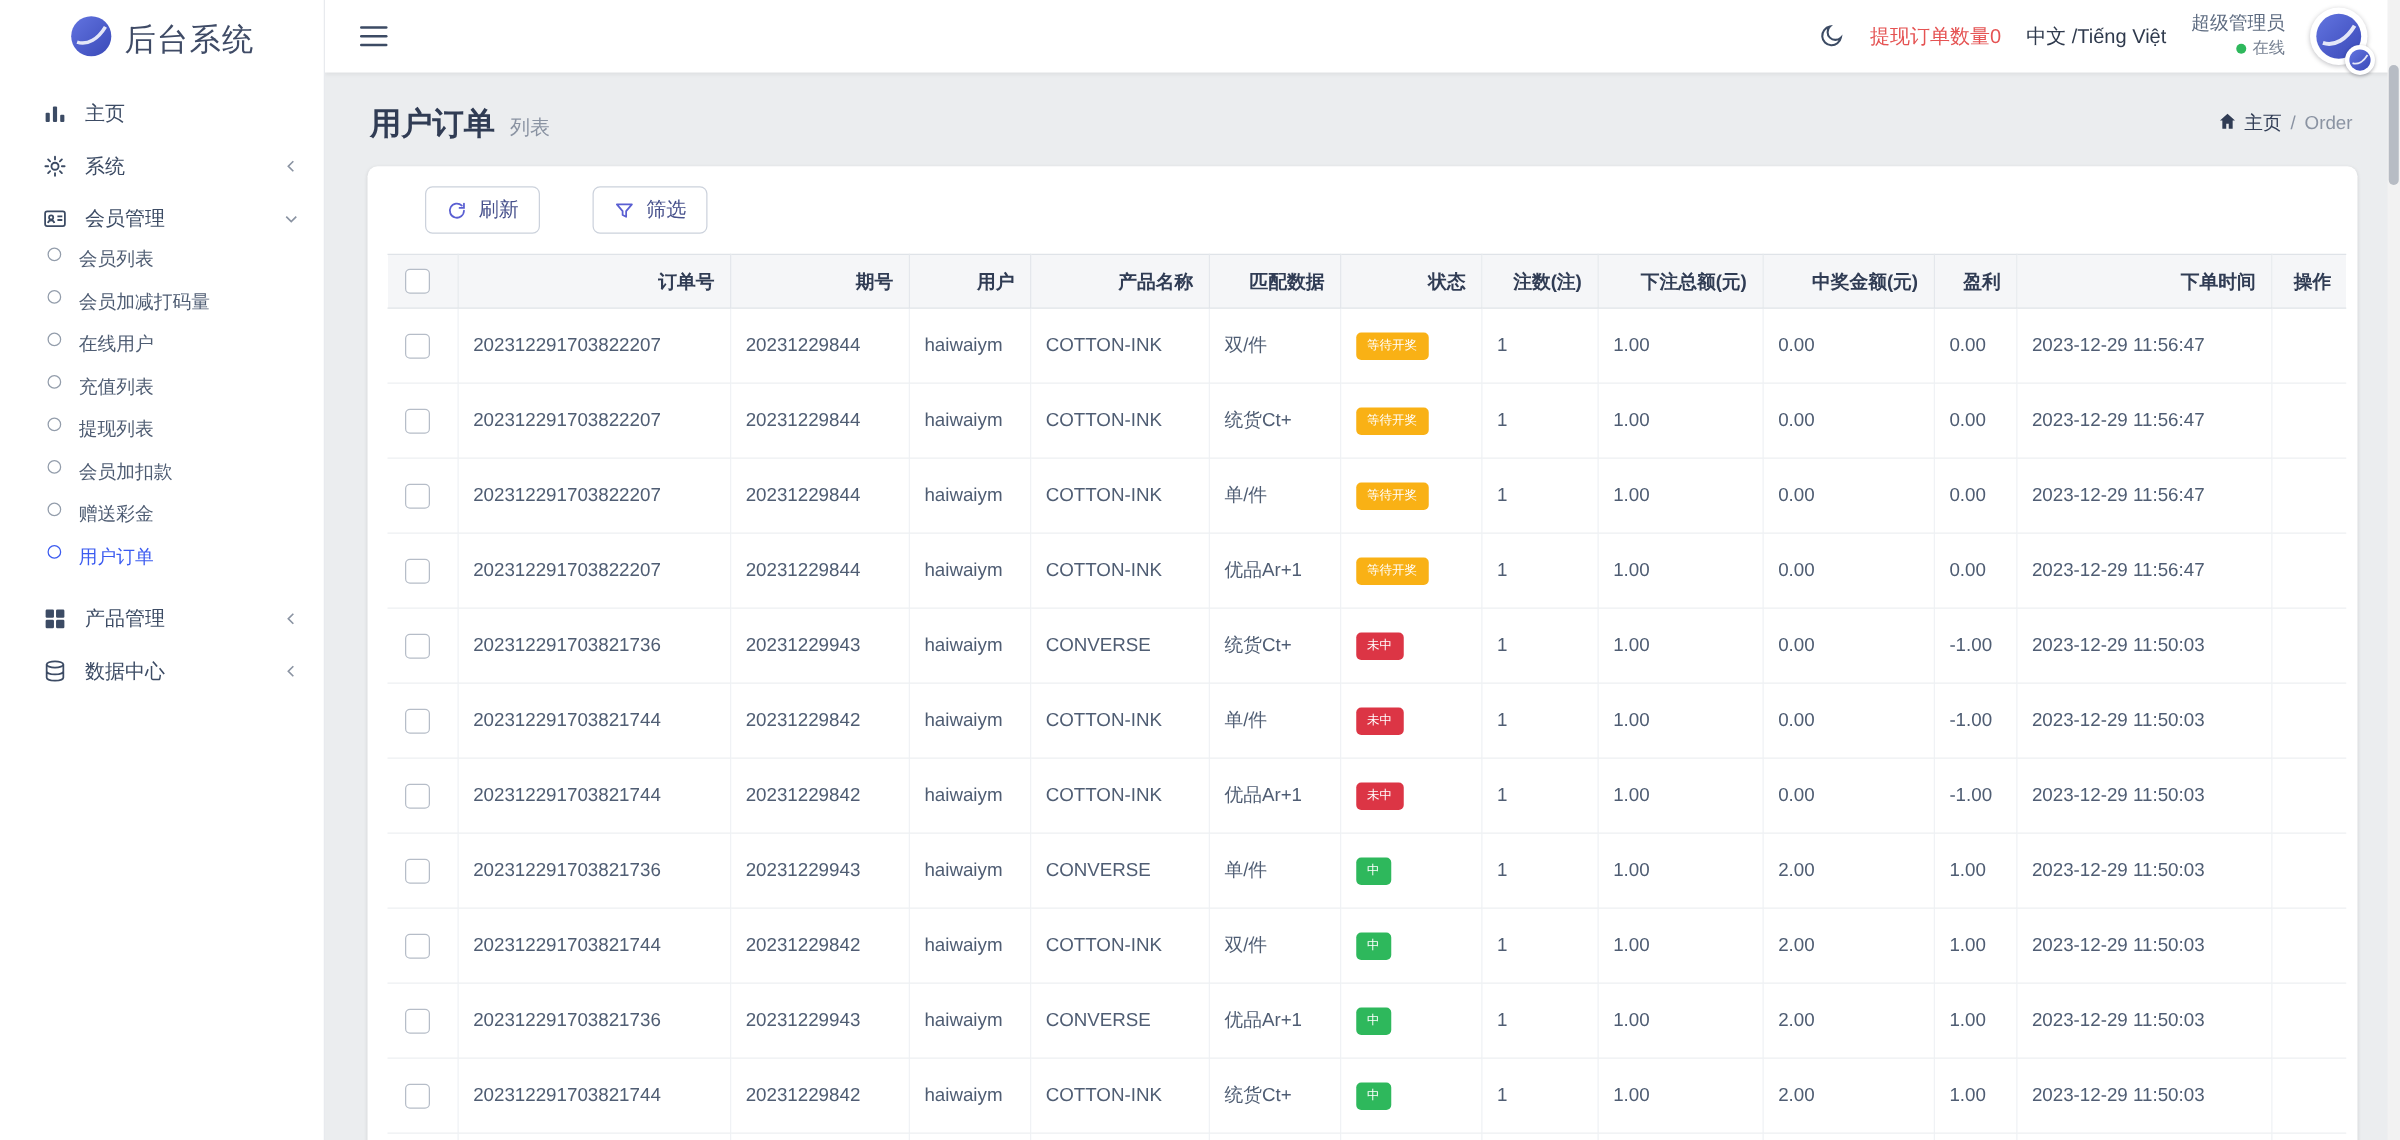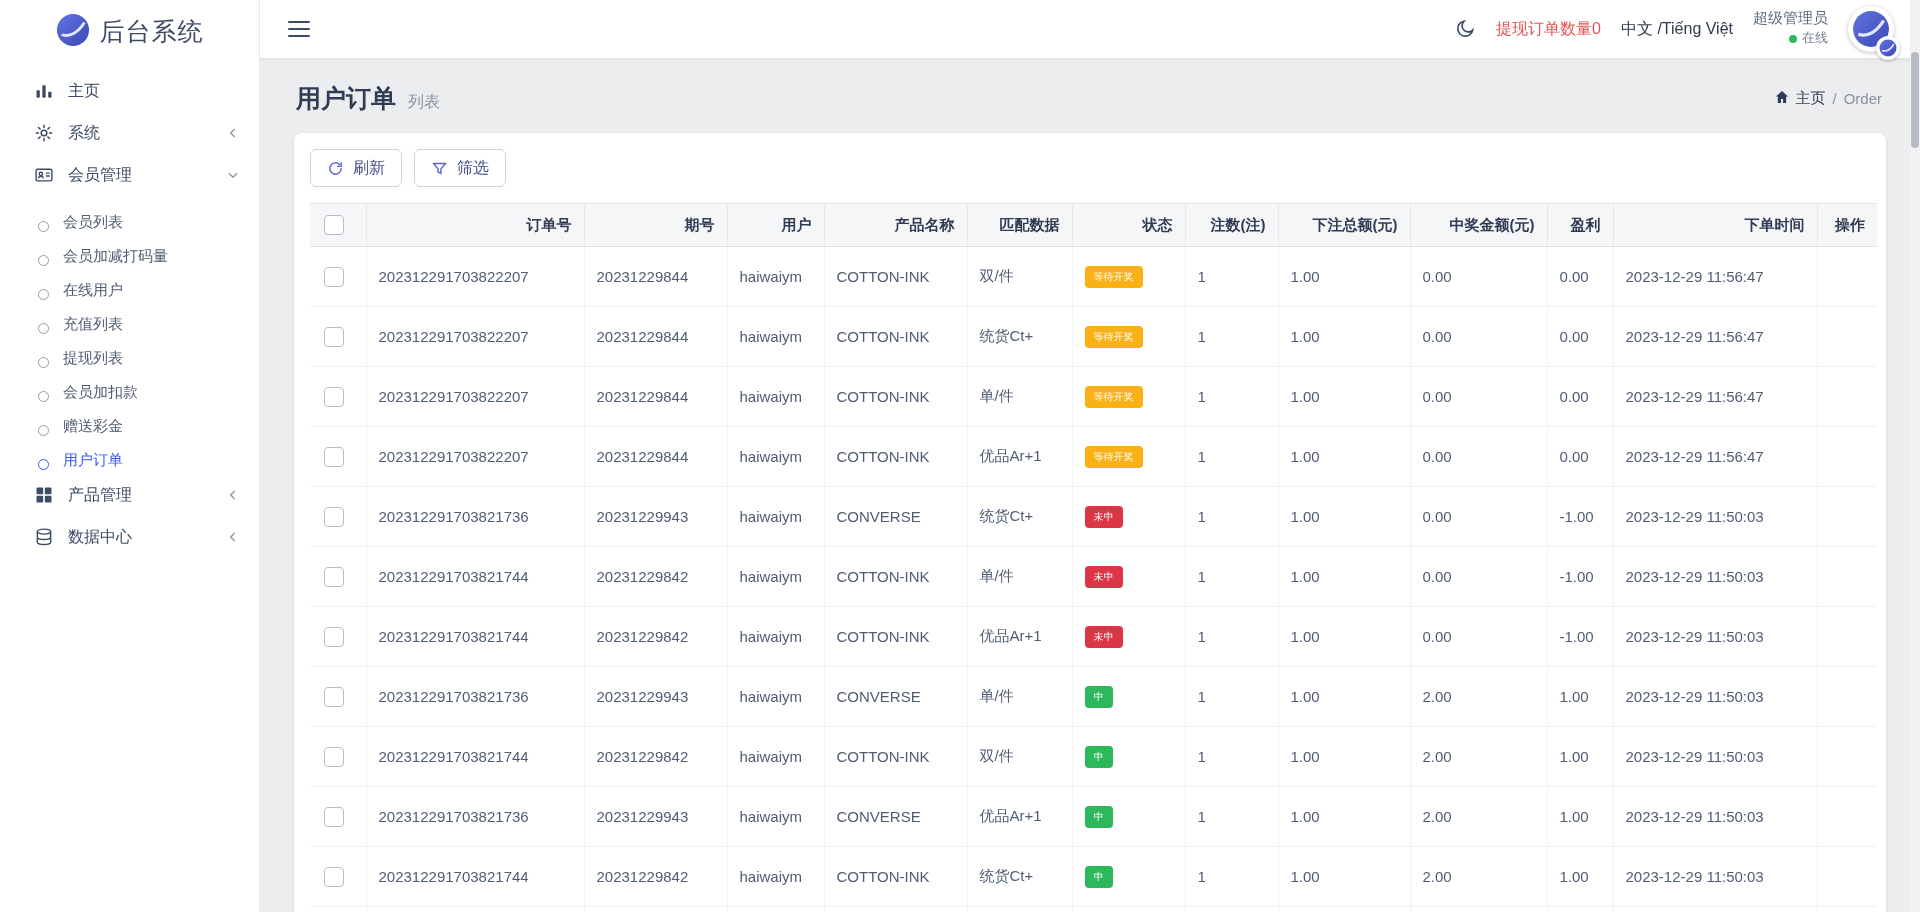--- a/index.html
+++ b/index.html
@@ -25,21 +25,21 @@
   .nav { padding-top: 12px; }
   .nav-item {
     display: flex; align-items: center; height: 42px;
     padding: 0 18px 0 33px; cursor: pointer; color: #3c4b64;
   }
   .nav-icon { width: 22px; height: 22px; display: inline-flex; align-items: center; justify-content: center; }
   .nav-label { margin-left: 13px; font-size: 16px; flex: 1; }
   .nav-chevron { width: 16px; height: 16px; display: inline-flex; }
   .subnav { padding: 2px 0 4px; }
   .subitem {
-    display: flex; align-items: flex-end; height: 34px;
+    display: flex; align-items: flex-start; height: 34px;
     padding-left: 38px; cursor: pointer; color: #4f5d73; font-size: 15px;
   }
   .dot-icon {
     width: 11px; height: 11px; border-radius: 50%;
     border: 1.6px solid #939dab; flex-shrink: 0;
   }
   .subitem-label { margin-left: 14px; }
   .subitem.active { color: var(--accent); }
   .subitem.active .dot-icon { border-color: var(--accent); }
 
@@ -89,20 +89,21 @@
     background: #fff; border-radius: 8px;
     box-shadow: 0 1px 3px rgba(0,0,21,.1);
     padding: 16px 16px 0;
   }
   .toolbar { display: flex; gap: 12px; margin-bottom: 16px; }
   .btn {
     display: inline-flex; align-items: center; gap: 9px; height: 38px;
     padding: 0 16px; background: #fff; border: 1px solid #ccd2dc;
     border-radius: 6px; font-size: 16px; color: #47518c; cursor: pointer;
     font-family: inherit;
+    margin-left: 30px;
   }
   .btn .btn-icon { display: inline-flex; color: #5a5fd2; }
 
   table { width: 100%; border-collapse: collapse; table-layout: fixed; }
   thead th {
     background: #f5f6f8; text-align: right; font-size: 15px; font-weight: 700;
     color: #303c54; padding: 11px 12px; border-top: 1px solid #dfe3e8;
     border-bottom: 1px solid #dfe3e8; border-right: 1px solid #e4e7ec;
     white-space: nowrap; overflow: hidden;
   }

